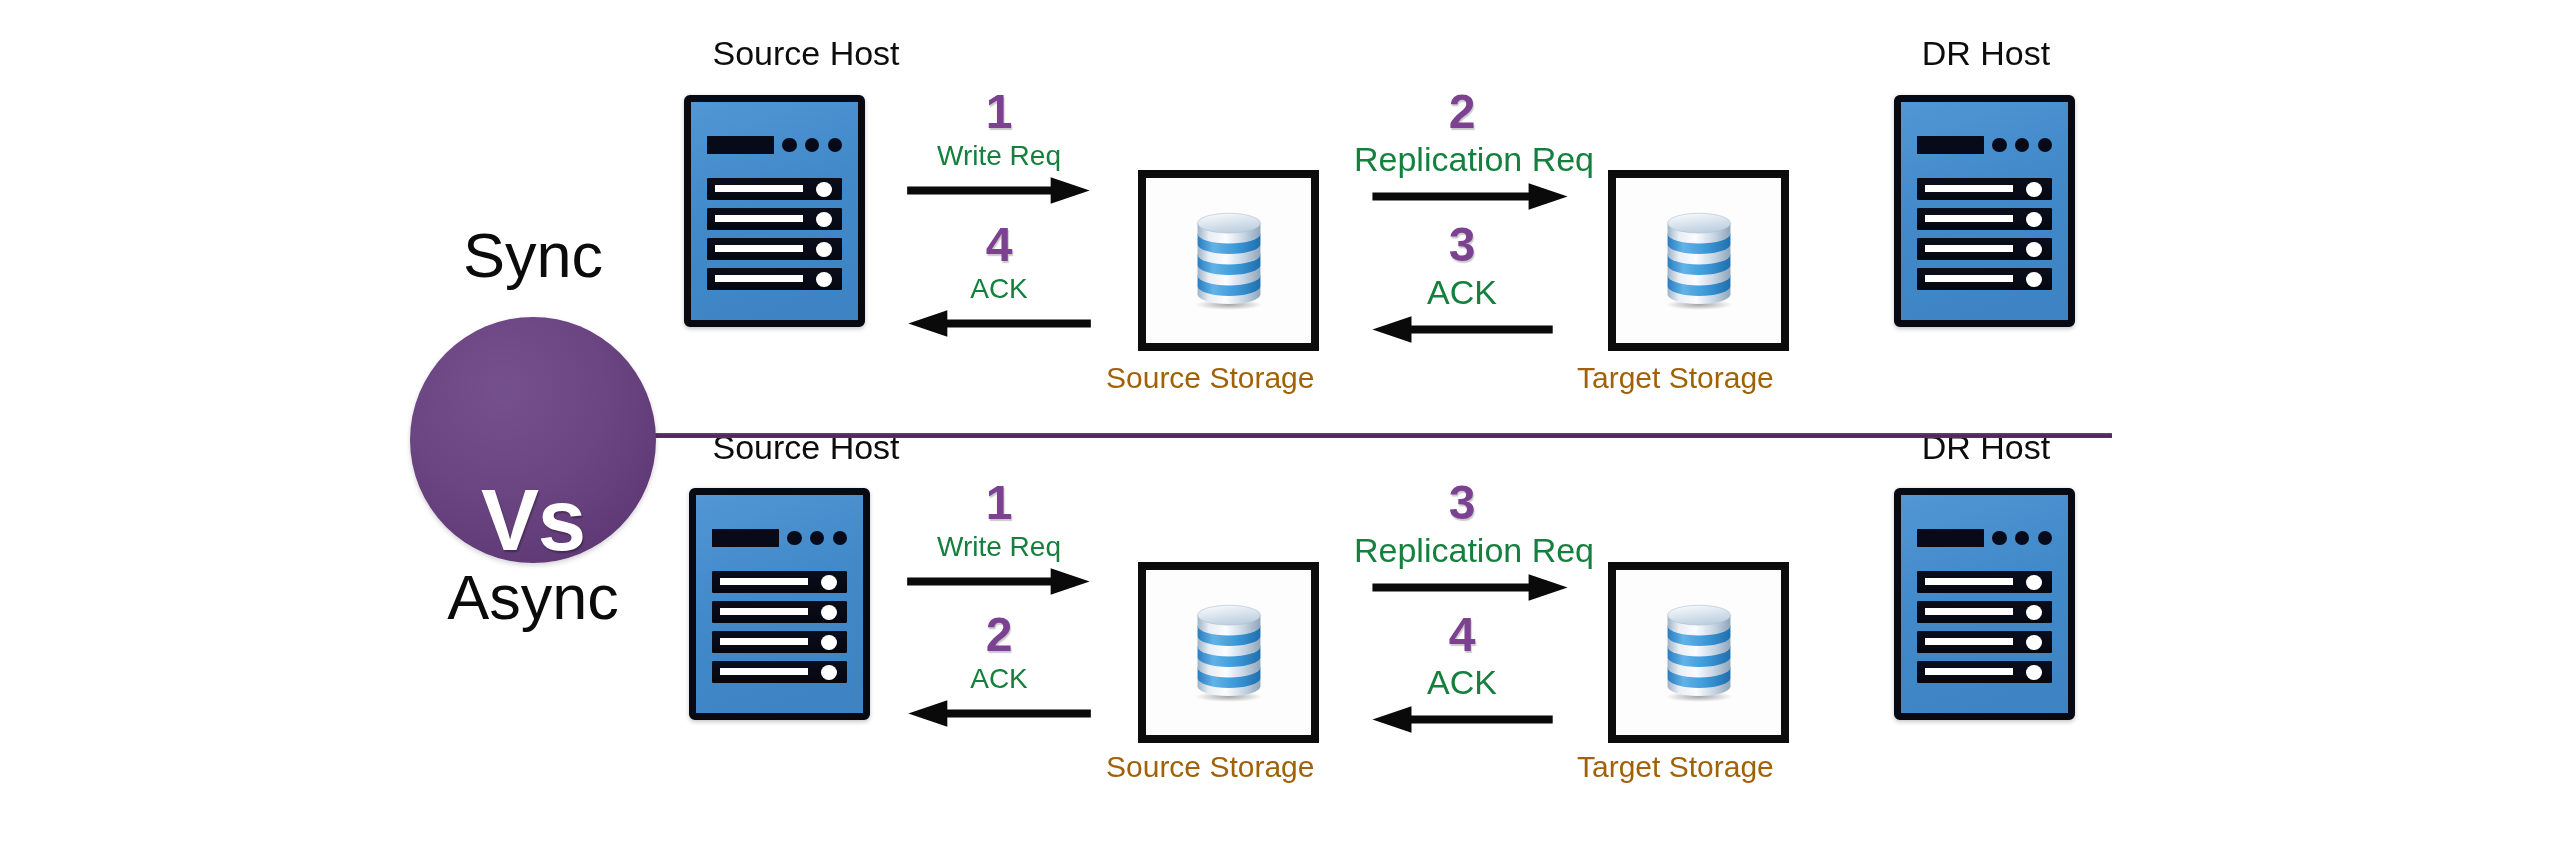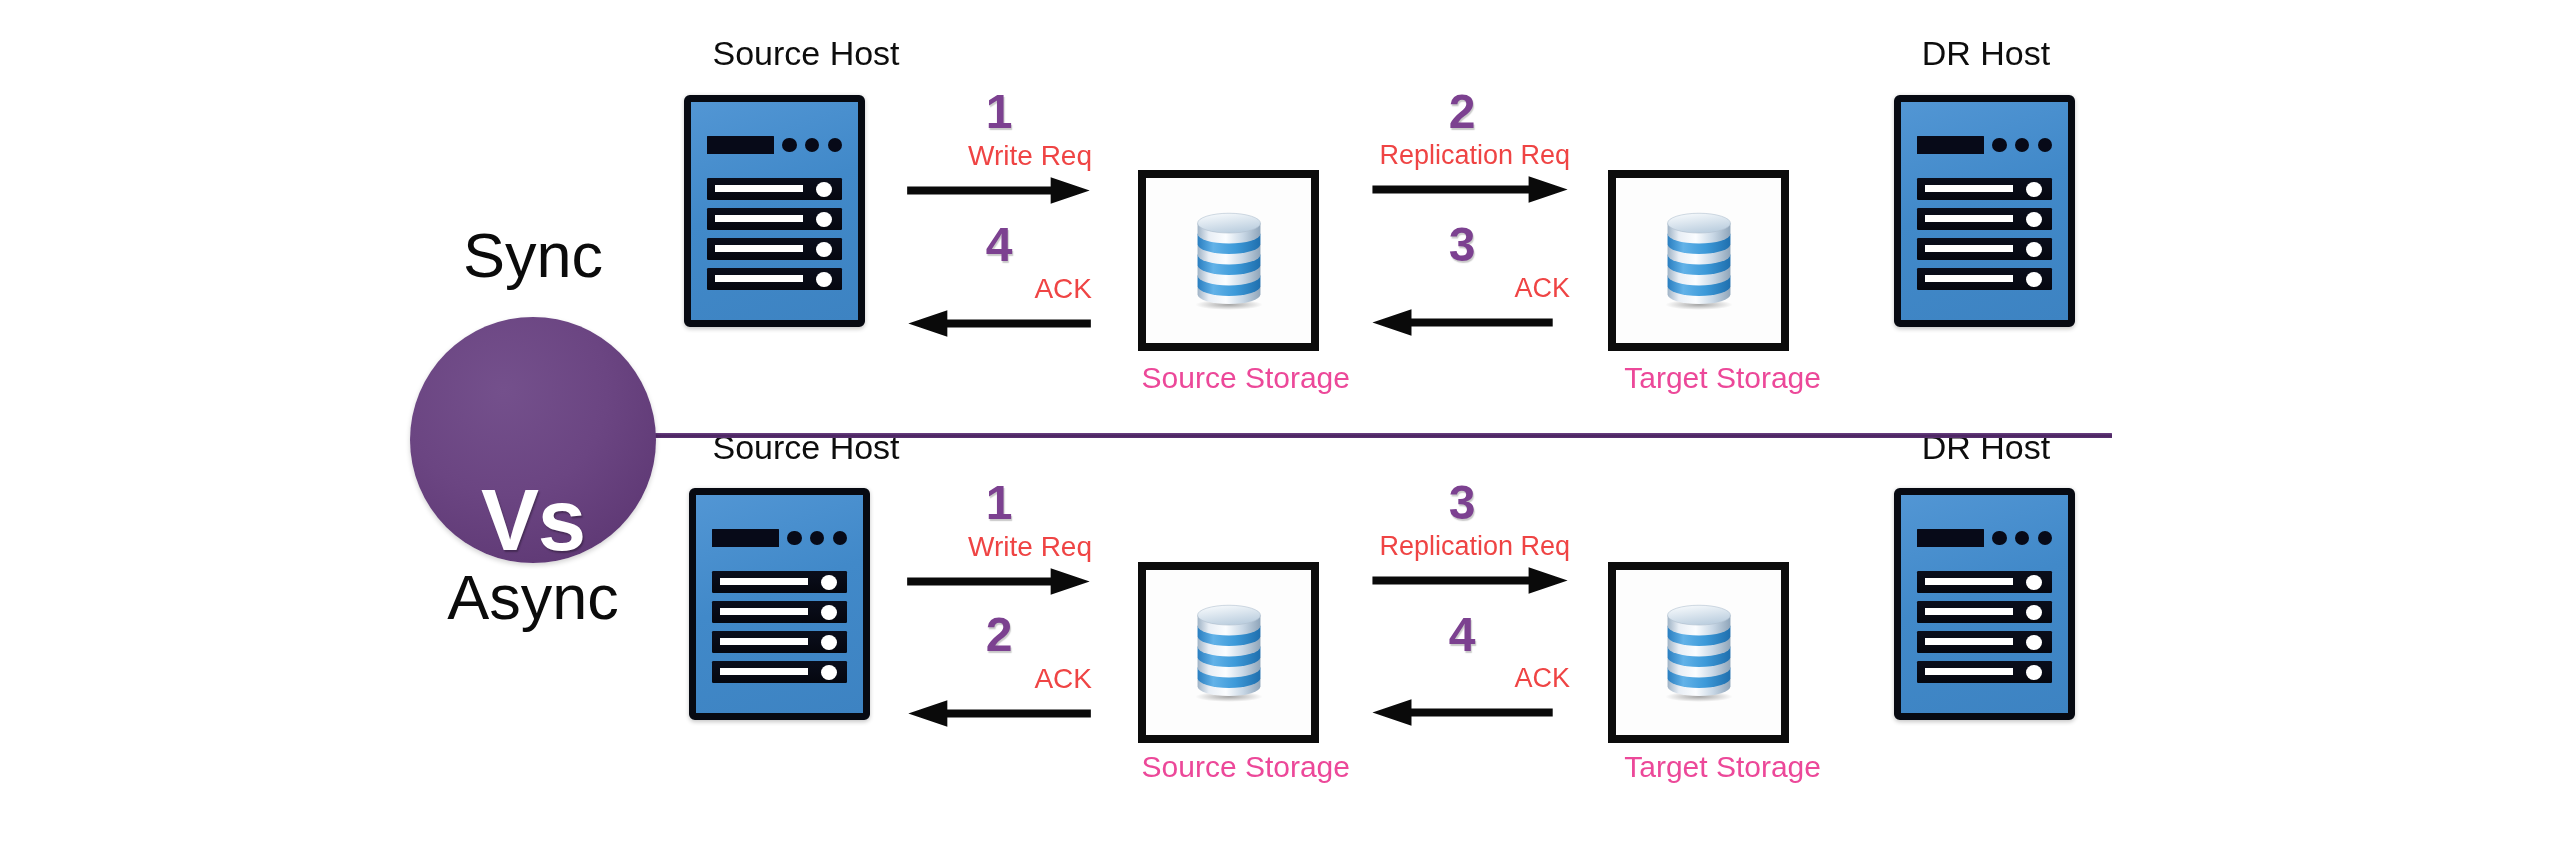--- a/index.html
+++ b/index.html
@@ -144,23 +144,23 @@
     position: absolute;
     width: 181px;
     height: 181px;
     background: #fdfdfd;
     border: 8.1px solid #0c0c0c;
     box-sizing: border-box;
   }
   .storage-caption {
     position: absolute;
     width: 244px;
-    text-align: right;
+    text-align: left;
     font-size: 30px;
-    color: #ec4899;
+    color: #a16207;
     line-height: 1;
     white-space: nowrap;
   }
   .db-icon {
     position: absolute;
     left: 50%;
     top: 50%;
     transform: translate(-50%,-50%);
     width: 77px;
     height: 99px;
@@ -175,35 +175,35 @@
     display: block;
     text-align: center;
     font-size: 48px;
     font-weight: bold;
     color: #7c4190;
     line-height: 1;
     text-shadow: 1.2px 1.7px 1.2px rgba(0,0,0,0.22);
   }
   .flow .lbl {
     display: block;
-    text-align: right;
+    text-align: center;
     font-size: 28px;
-    color: #ef4444;
+    color: #15803d;
     line-height: 1.1;
     margin-top: 4.6px;
     white-space: nowrap;
   }
   .flow .arrow {
     display: block;
     width: 100%;
     height: 31px;
     margin-top: 3.5px;
   }
   .flow.wide { width: 216px; }
-  .flow .lbl.small { font-size: 27px; }
+  .flow .lbl.small { font-size: 34px; }
 
   .arrow-svg { display:block; }
 </style>
 </head>
 <body>
 
 <div id="canvas">
 
   <div class="divider"></div>
 

